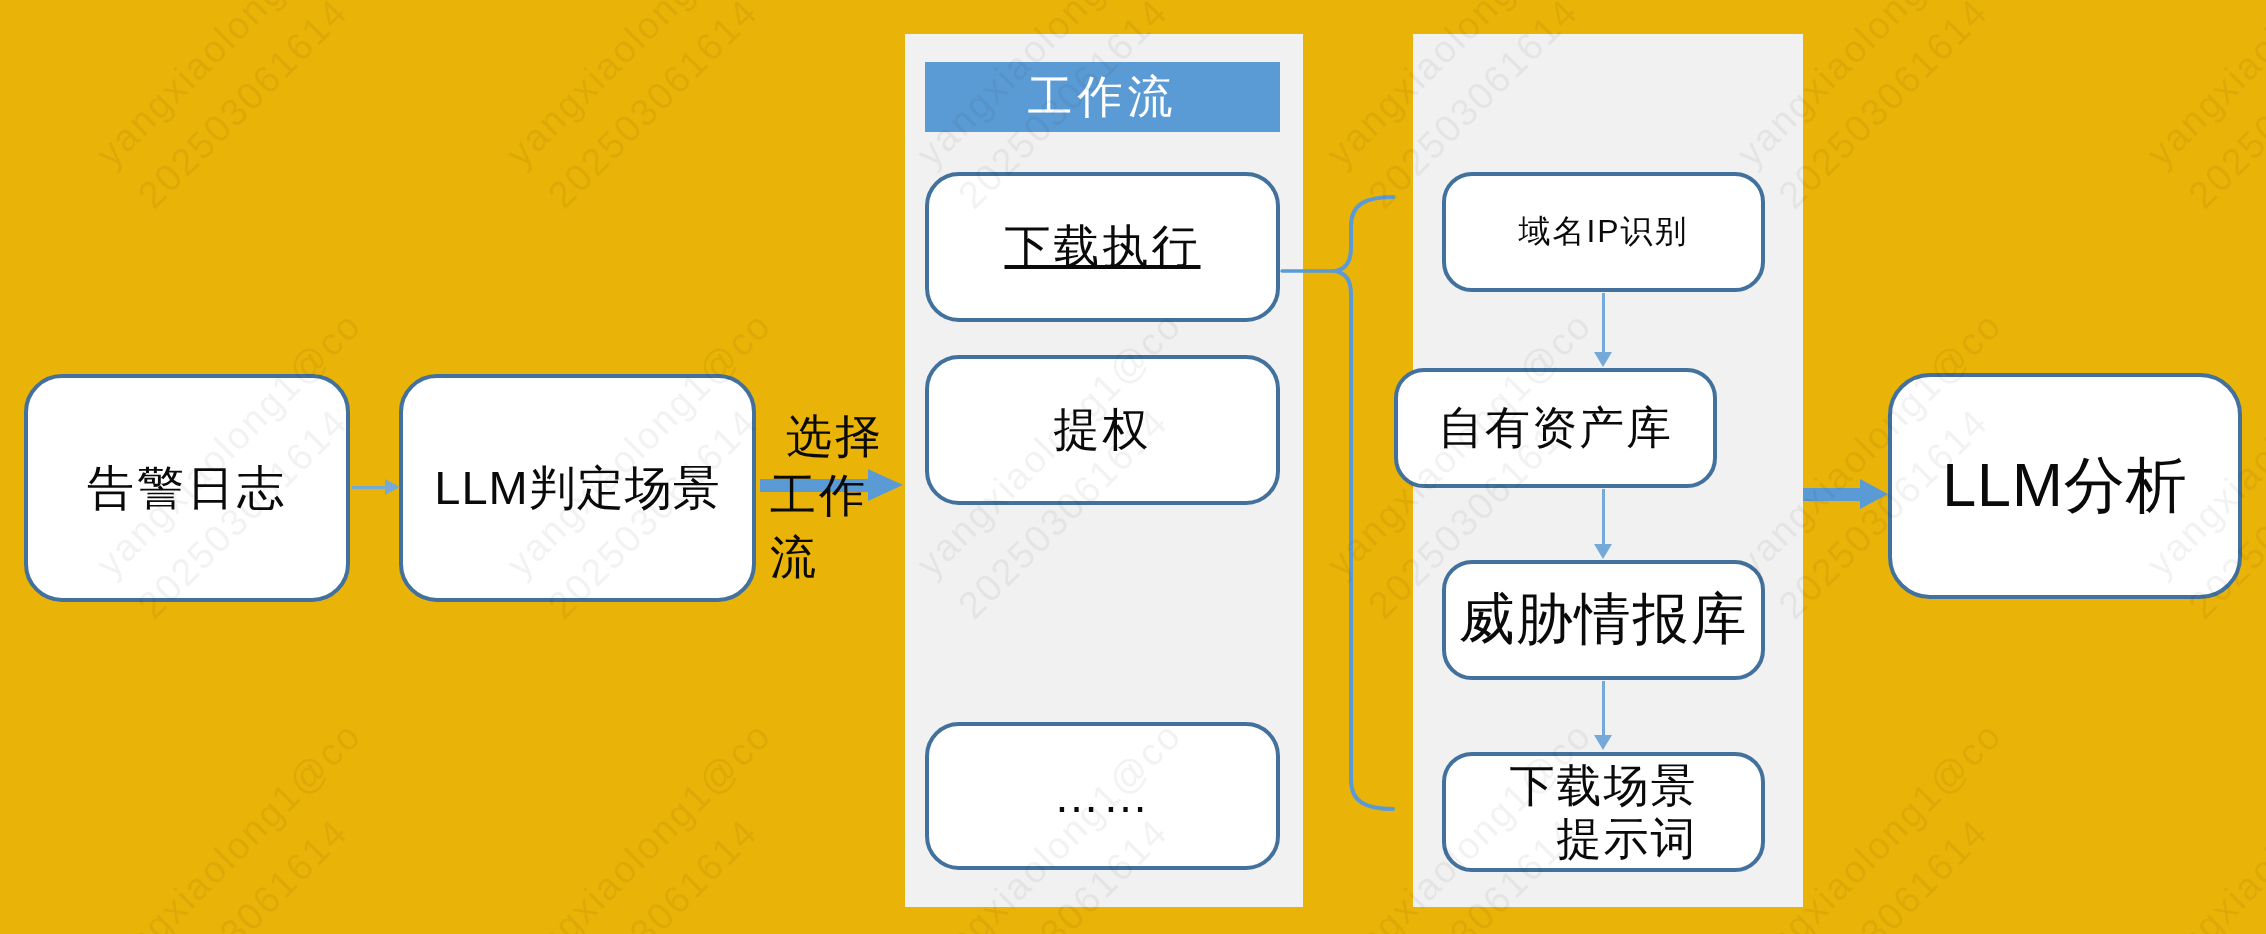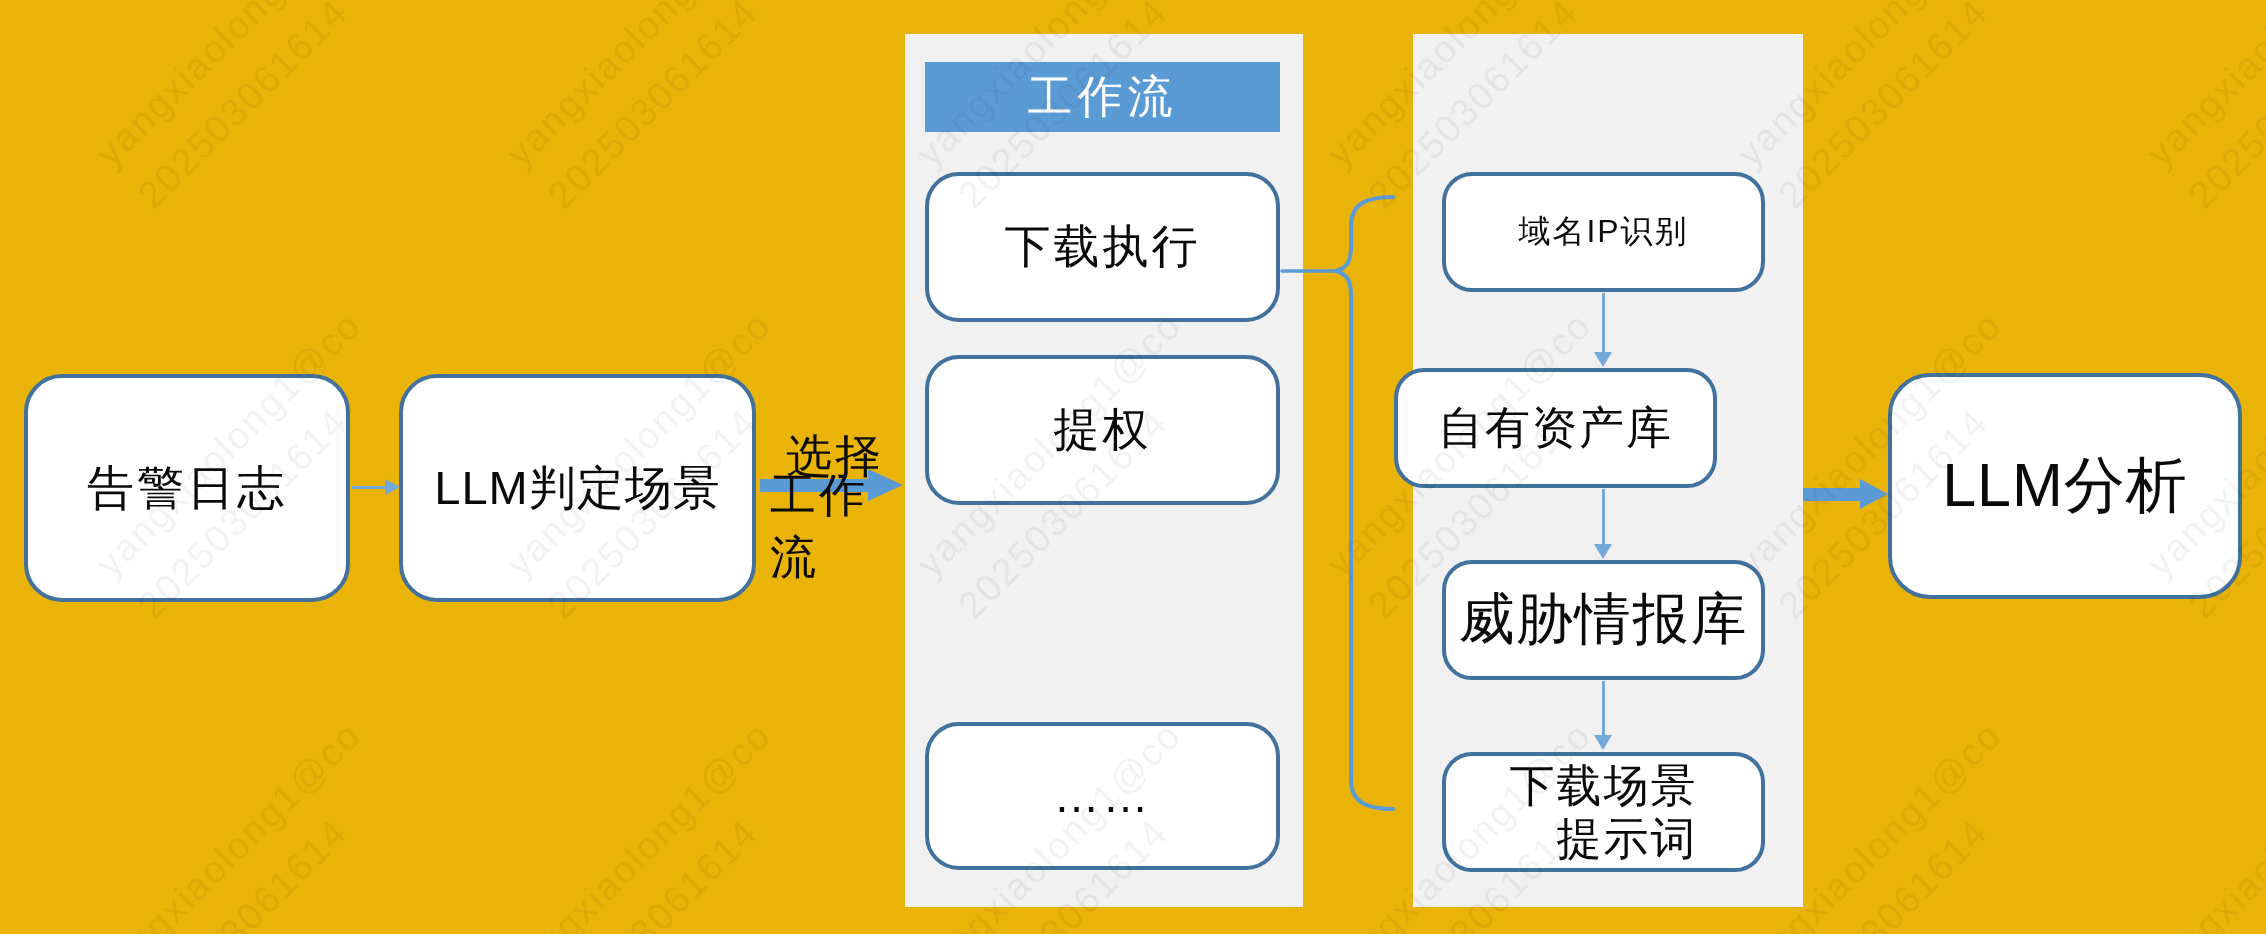--- a/index.html
+++ b/index.html
@@ -47,26 +47,26 @@
   <div class="panel" style="left:1413px;top:34px;width:390px;height:873px;"></div>
 
   <div class="hdr" style="left:925px;top:62px;width:355px;height:70px;">工作流</div>
 
   <div class="box" style="left:24px;top:374px;width:326px;height:228px;border-radius:38px;font-size:47px;">告警日志</div>
   <div class="box" style="left:399px;top:374px;width:357px;height:228px;border-radius:38px;font-size:47px;letter-spacing:1px;">LLM判定场景</div>
 
   <div class="shaft thinline" style="left:352px;top:486px;width:34px;height:3px;"></div>
   <div class="tri" style="left:385px;top:479px;border-top:8px solid transparent;border-bottom:8px solid transparent;border-left:15px solid #74a9d8;"></div>
 
-  <div class="lbl" style="left:770px;top:430px;width:130px;height:54px;">选择</div>
+  <div class="lbl" style="left:770px;top:410px;width:130px;height:54px;">选择</div>
   <div class="shaft thick" style="left:760px;top:479px;width:108px;height:13px;"></div>
   <div class="tri" style="left:868px;top:469px;border-top:16px solid transparent;border-bottom:16px solid transparent;border-left:35px solid #5b9bd5;"></div>
   <div class="lbl" style="left:770px;top:500px;width:140px;height:54px;">工作流</div>
 
-  <div class="box" style="left:925px;top:172px;width:355px;height:150px;">下载执行</div>
+  <div class="box" style="left:925px;top:172px;width:355px;height:150px;text-decoration:underline;">下载执行</div>
   <div class="box" style="left:925px;top:355px;width:355px;height:150px;">提权</div>
   <div class="box" style="left:925px;top:722px;width:355px;height:148px;">……</div>
 
   <svg class="overlay" width="2266" height="934" viewBox="0 0 2266 934">
     <path d="M 1282 271 L 1336 271" fill="none" stroke="#5b9bd5" stroke-width="3.5" stroke-linecap="round"></path>
     <path d="M 1393 197
              C 1366 197 1351 204 1351 226
              L 1351 247
              C 1351 261 1347 268 1336 271
              C 1347 274 1351 281 1351 295

